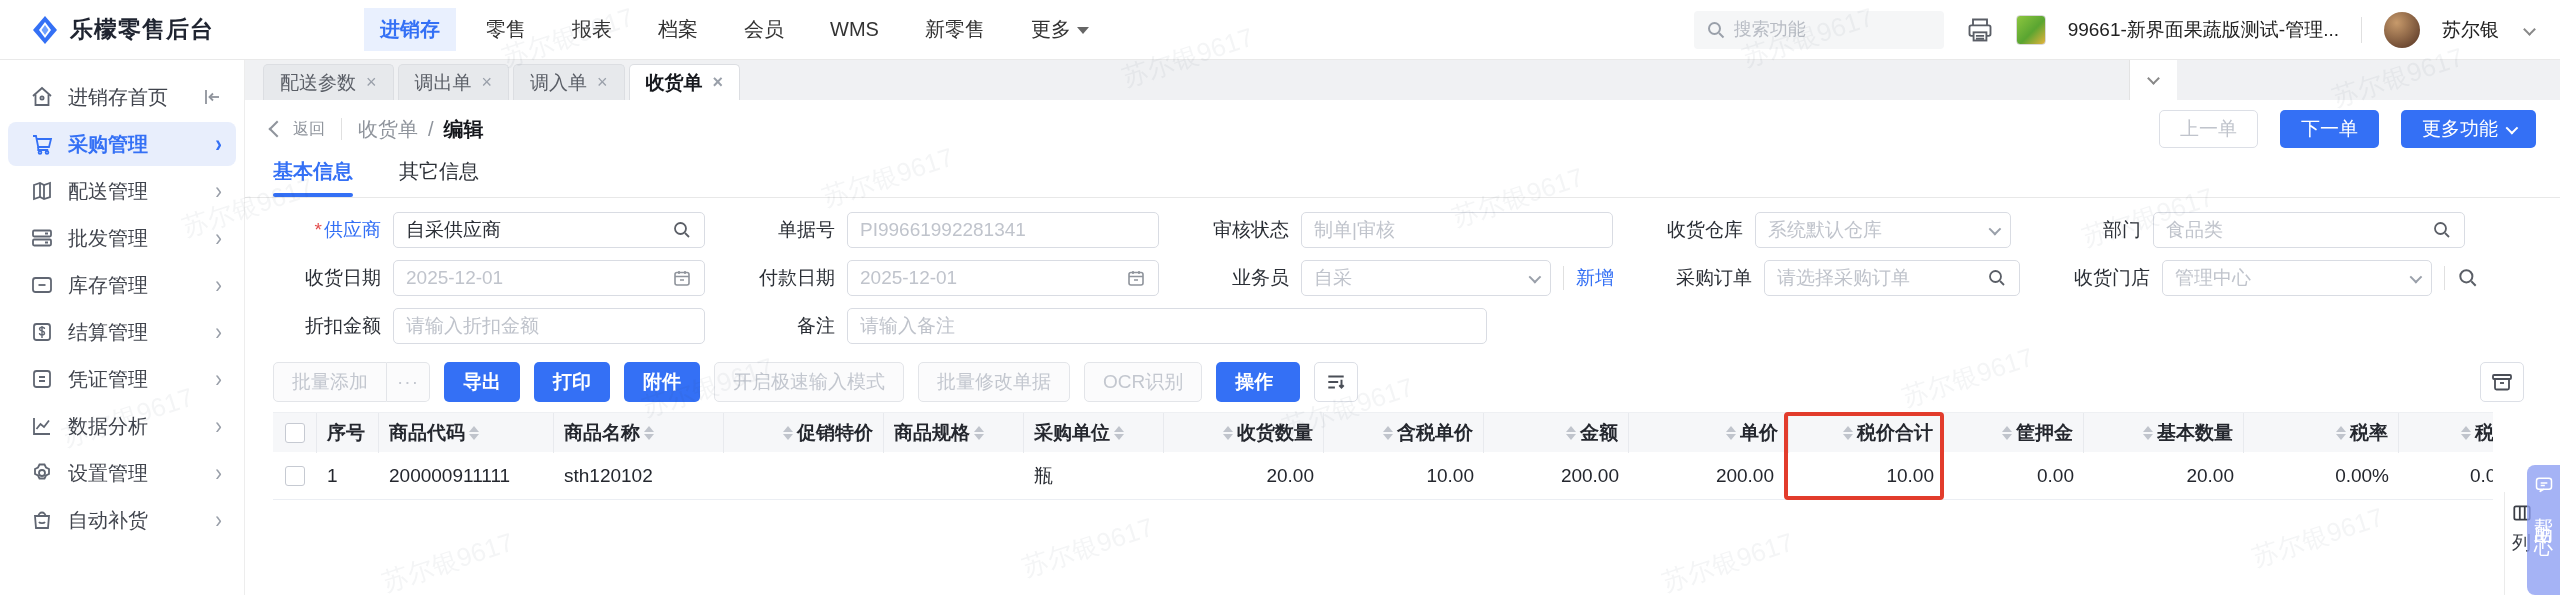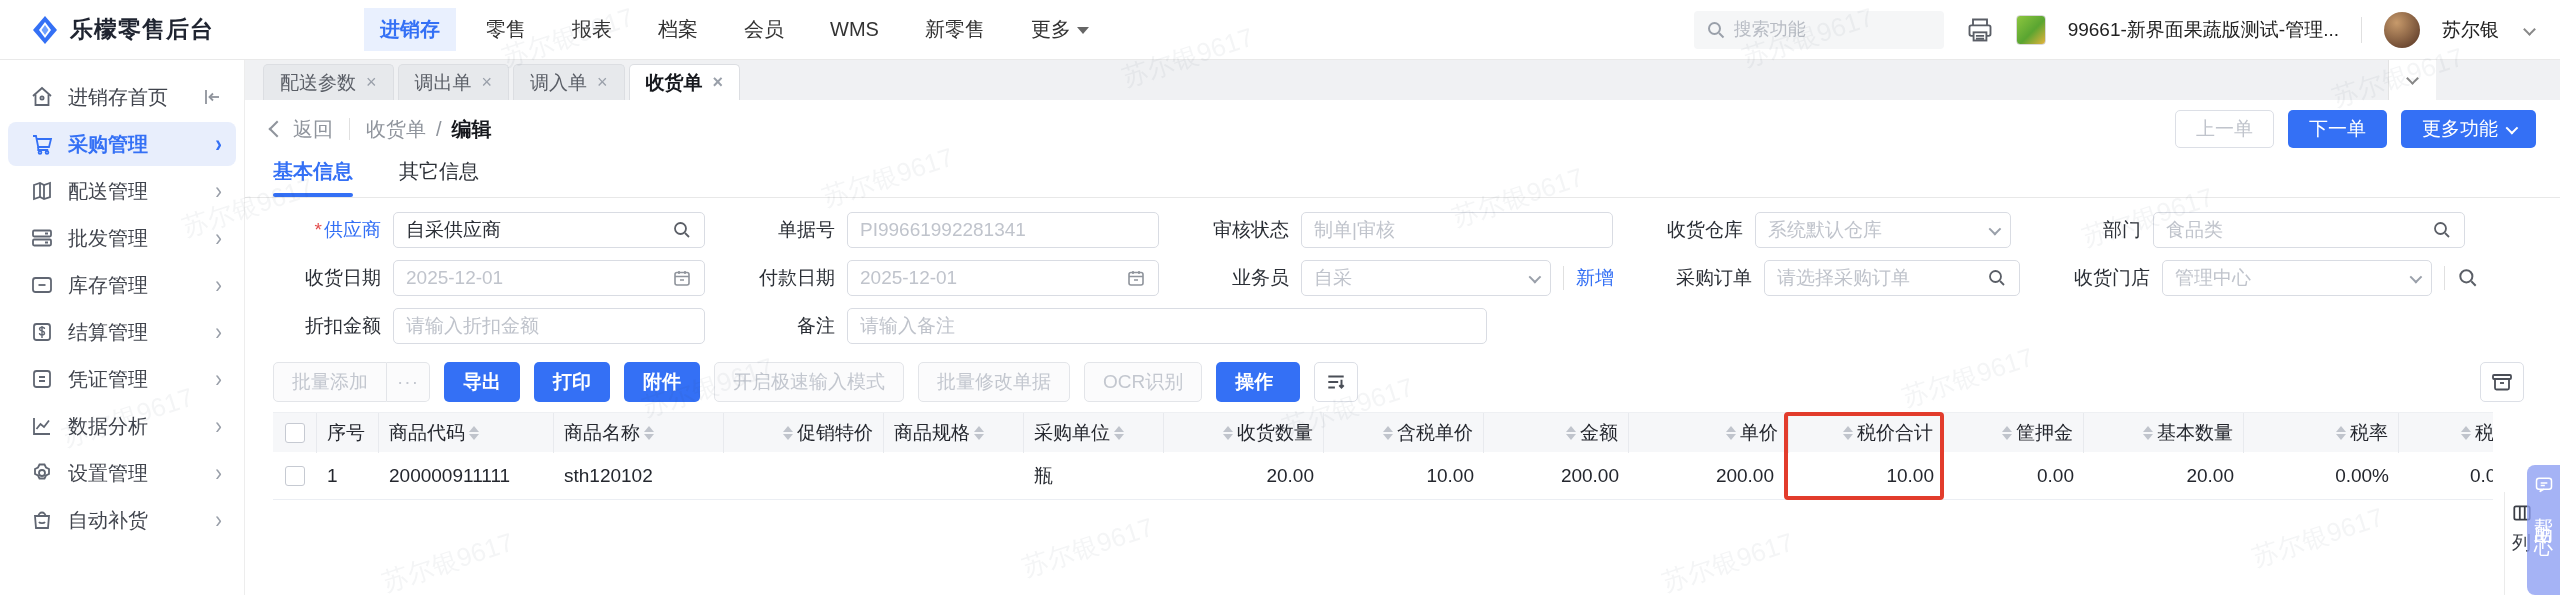--- a/index.html
+++ b/index.html
@@ -38,42 +38,42 @@
   .side-item { display:flex; align-items:center; height:44px; margin:3px 8px; padding:0 14px 0 22px;
     border-radius:8px; color:#40444d; cursor:pointer; }
   .side-item .s-icon { width:24px; height:24px; margin-right:14px; color:#606672; flex:none; }
   .side-item .s-label { font-size:20px; flex:1; white-space:nowrap; }
   .side-item .s-chevron { font-size:20px; color:#9aa0aa; transform:scaleY(1.2); }
   .side-item.active { background:#e8eefc; color:#3470f5; font-weight:bold; }
   .side-item.active .s-icon { color:#3470f5; }
   .side-item.active .s-chevron { color:#3470f5; }
 
   
-  .tabstrip { position:absolute; left:245px; top:60px; width:2191px; height:40px; background:#f0f1f3;
+  .tabstrip { position:absolute; left:245px; top:60px; width:1932px; height:40px; background:#f0f1f3;
     display:flex; align-items:flex-end; padding-left:18px; z-index:8; }
   .page-tab { display:flex; align-items:center; gap:10px; height:36px; padding:0 16px; margin-right:4px;
     background:#e7e9ec; border:1px solid #dcdee2; border-bottom:none; border-radius:5px 5px 0 0;
     color:#5a5e66; font-size:19px; cursor:pointer; white-space:nowrap; }
   .page-tab.active { background:#fff; color:#16181d; font-weight:bold; }
   .tab-close { font-size:18px; color:#9aa0aa; cursor:pointer; }
   .tabstrip-more { position:absolute; right:0; top:0; width:48px; height:40px; background:#fff;
     border-left:1px solid #e3e3e3; display:flex; align-items:center; justify-content:center; cursor:pointer; }
 
   
   .card { position:absolute; left:245px; top:100px; width:2315px; height:495px; background:#fff; z-index:7; }
 
   .crumb-row { display:flex; align-items:center; height:52px; padding:6px 24px 0 26px; }
   .back-chev { width:12px; height:12px; border-left:2px solid #8f949c; border-bottom:2px solid #8f949c;
     transform:rotate(45deg); margin-right:10px; }
-  .crumb-back { color:#8f949c; font-size:20px; cursor:pointer; }
+  .crumb-back { color:#8f949c; font-size:16px; cursor:pointer; }
   .crumb-div { width:1px; height:22px; background:#e0e0e0; margin:0 16px; }
   .crumb-parent { color:#8f949c; font-size:20px; }
   .crumb-sep { color:#8f949c; margin:0 10px; font-size:20px; }
   .crumb-current { color:#16181d; font-size:20px; font-weight:bold; }
-  .crumb-actions { margin-left:auto; display:flex; gap:14px; }
+  .crumb-actions { margin-left:auto; display:flex; gap:22px; }
   .btn { height:38px; padding:0 20px; border-radius:5px; font-size:19px; display:inline-flex;
     align-items:center; gap:8px; cursor:pointer; border:1px solid transparent; white-space:nowrap;
     font-family:"Liberation Sans", sans-serif; }
   .btn-primary { background:#3470f5; color:#fff; }
   .btn-disabled { background:#fff; border-color:#dcdfe6; color:#c0c4cc; cursor:not-allowed; }
   .btn .wchev { width:9px; height:9px; border-right:2px solid #fff; border-bottom:2px solid #fff; transform:rotate(45deg) translateY(-2px); }
 
   .info-tabs { display:flex; gap:46px; padding:0 3px 0 28px; height:46px; align-items:flex-end;
     border-bottom:1px solid #e8e8e8; }
   .info-tab { font-size:20px; padding-bottom:12px; color:#2b2f36; cursor:pointer; position:relative; }
@@ -110,21 +110,21 @@
   .split { display:flex; }
   .split .tbtn:first-child { border-radius:5px 0 0 5px; }
   .split .tbtn:last-child { border-radius:0 5px 5px 0; border-left:none; padding:0 10px; letter-spacing:1px; }
   .icon-btn { width:44px; height:40px; border:1px solid #dcdfe6; border-radius:5px; background:#fff;
     display:inline-flex; align-items:center; justify-content:center; cursor:pointer; color:#4a4e57; }
   .toolbar .right-icon { position:absolute; right:36px; top:6px; }
 
   
   .table-wrap { position:relative; margin-left:28px; width:2220px; }
   .thead { display:flex; background:#f6f7f9; height:40px; align-items:center; border-top:1px solid #eef0f3; }
-  .hcell { height:40px; display:flex; align-items:center; font-weight:normal; font-size:19px; color:#24272e;
+  .hcell { height:40px; display:flex; align-items:center; font-weight:bold; font-size:19px; color:#24272e;
     padding:0 10px; border-right:1px solid #e8eaee; cursor:pointer; position:relative; white-space:nowrap; }
   .hcell.no-border { border-right:none; }
   .hcell.r { justify-content:flex-end; }
   .sorter { display:inline-flex; flex-direction:column; line-height:0; margin:0 4px; }
   .sorter i { display:block; width:0; height:0; border-left:5px solid transparent; border-right:5px solid transparent; }
   .sorter i.up { border-bottom:6px solid #c0c4cc; margin-bottom:2px; }
   .sorter i.dn { border-top:6px solid #c0c4cc; }
   .trow { display:flex; height:48px; align-items:center; border-bottom:1px solid #ebeef3; background:#fff; }
   .tcell { height:48px; display:flex; align-items:center; padding:0 10px; font-size:19px; color:#24272e; white-space:nowrap; }
   .tcell.r { justify-content:flex-end; }

